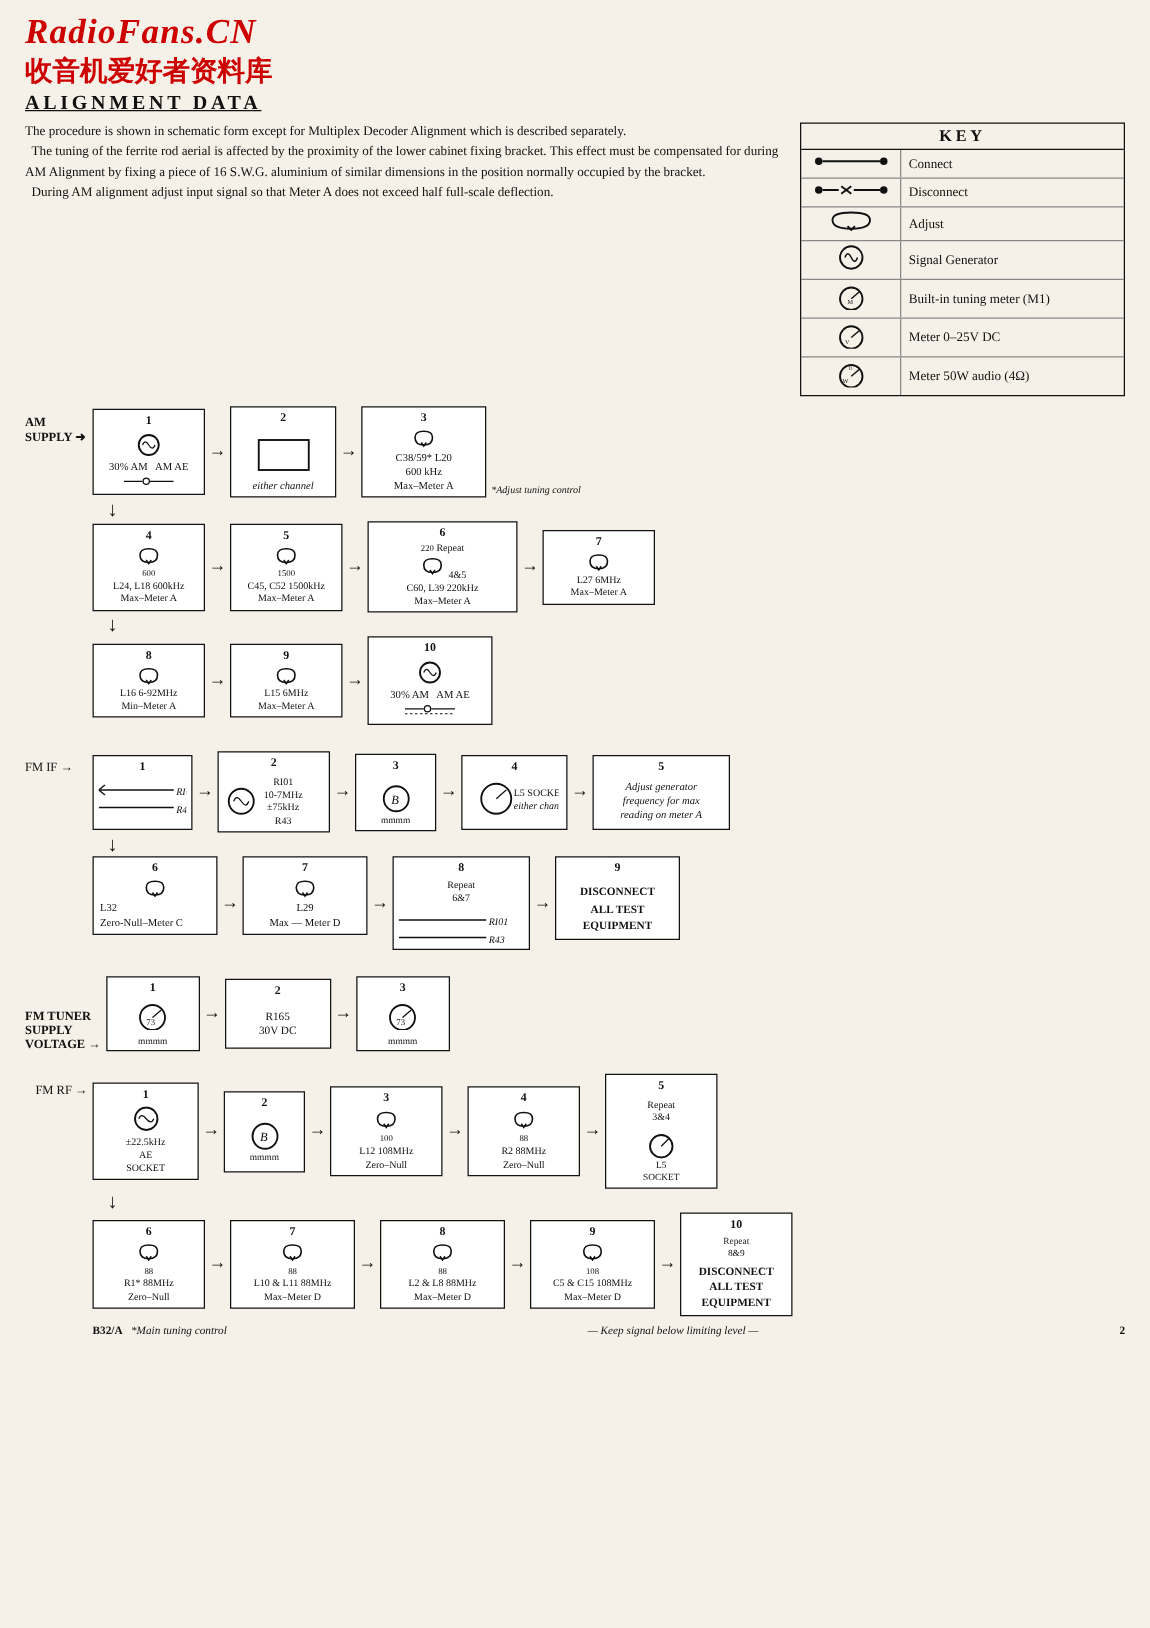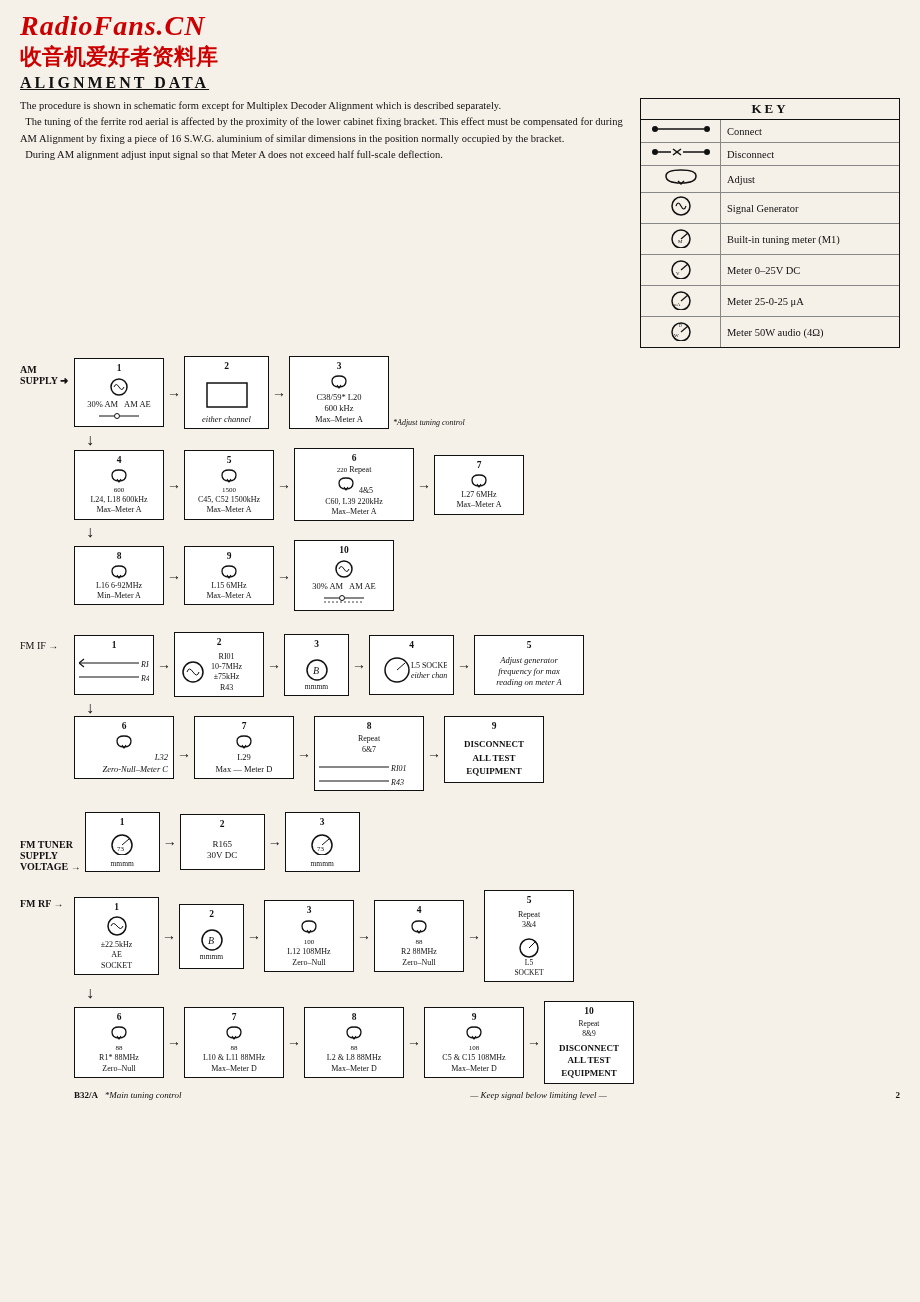--- a/index.html
+++ b/index.html
@@ -187,30 +187,20 @@
       <div class="key-symbol">
         <svg width="60" height="22">
           <circle cx="30" cy="13" r="9" fill="none" stroke="#111" stroke-width="1.5"></circle>
           <line x1="30" y1="13" x2="37" y2="7" stroke="#111" stroke-width="1.2"></line>
           <text x="25" y="18" font-size="5" fill="#111">V</text>
         </svg>
       </div>
       <div class="key-label">Meter  0–25V DC</div>
     </div>
 
-    <div class="key-row">
-      <div class="key-symbol">
-        <svg width="60" height="22">
-          <circle cx="30" cy="13" r="9" fill="none" stroke="#111" stroke-width="1.5"></circle>
-          <line x1="30" y1="13" x2="37" y2="7" stroke="#111" stroke-width="1.2"></line>
-          <text x="23" y="18" font-size="5" fill="#111">μA</text>
-        </svg>
-      </div>
-      <div class="key-label">Meter  25-0-25 μA</div>
-    </div>
 
     <div class="key-row">
       <div class="key-symbol">
         <svg width="60" height="22">
           <circle cx="30" cy="13" r="9" fill="none" stroke="#111" stroke-width="1.5"></circle>
           <line x1="30" y1="13" x2="37" y2="7" stroke="#111" stroke-width="1.2"></line>
           <text x="23" y="18" font-size="5" fill="#111">W</text>
           <text x="28" y="8" font-size="4" fill="#111">D</text>
         </svg>
       </div>
@@ -443,21 +433,21 @@
       <div style="display:flex; align-items:flex-start; margin-bottom:3px;">
 
         <div class="bx bx-wide" style="min-width:100px; min-height:56px; padding:3px 5px;">
           <div style="font-weight:bold;font-size:9.5px;">6</div>
           <div style="display:flex;justify-content:center;margin:2px 0;">
             <svg width="22" height="16">
               <path d="M11 13 Q4 13 4 7 Q4 2 11 2 Q18 2 18 7 Q18 13 11 13" fill="none" stroke="#111" stroke-width="1.3"></path>
               <polyline points="9,11 11,14 13,11" fill="none" stroke="#111" stroke-width="1.2"></polyline>
             </svg>
           </div>
-          <div style="text-align:right; font-size:8.5px;font-style:italic;">L32<br>Zero-Null–Meter C</div>
+          <div style="text-align:left; font-size:8.5px;">L32<br>Zero-Null–Meter C</div>
         </div>
         <span class="arr" style="align-self:center;">→</span>
 
         <div class="bx bx-wide" style="min-width:100px; min-height:56px; padding:3px 5px;">
           <div style="font-weight:bold;font-size:9.5px;">7</div>
           <div style="display:flex;justify-content:center;margin:2px 0;">
             <svg width="22" height="16">
               <path d="M11 13 Q4 13 4 7 Q4 2 11 2 Q18 2 18 7 Q18 13 11 13" fill="none" stroke="#111" stroke-width="1.3"></path>
               <polyline points="9,11 11,14 13,11" fill="none" stroke="#111" stroke-width="1.2"></polyline>
             </svg>
@@ -525,21 +515,21 @@
           </svg>
         </div>
         <div style="font-size:7.5px; text-align:center;">mmmm</div>
       </div>
     </div>
   </div>
 </div>
 
 <div class="section-wrapper">
   <div style="display:flex; align-items:flex-start; gap:4px;">
-    <div style="font-weight:bold; font-size:10px; white-space:nowrap; margin-top:8px; min-width:50px;">FM RF →</div>
+    <div style="font-weight:normal; font-size:10px; white-space:nowrap; margin-top:8px; min-width:50px;text-align:right;">FM RF →</div>
     <div style="flex:1;">
 
       <div style="display:flex; align-items:center; margin-bottom:3px;">
 
         <div class="bx" style="min-width:85px; min-height:65px; padding:3px 4px;">
           <div style="font-weight:bold;font-size:9.5px;">1</div>
           <div style="display:flex;justify-content:center;margin:2px 0;">
             <svg width="28" height="22">
               <circle cx="14" cy="10" r="9" fill="none" stroke="#111" stroke-width="1.5"></circle>
               <path d="M8 10 Q10 5 14 10 Q18 15 20 10" fill="none" stroke="#111" stroke-width="1"></path>

